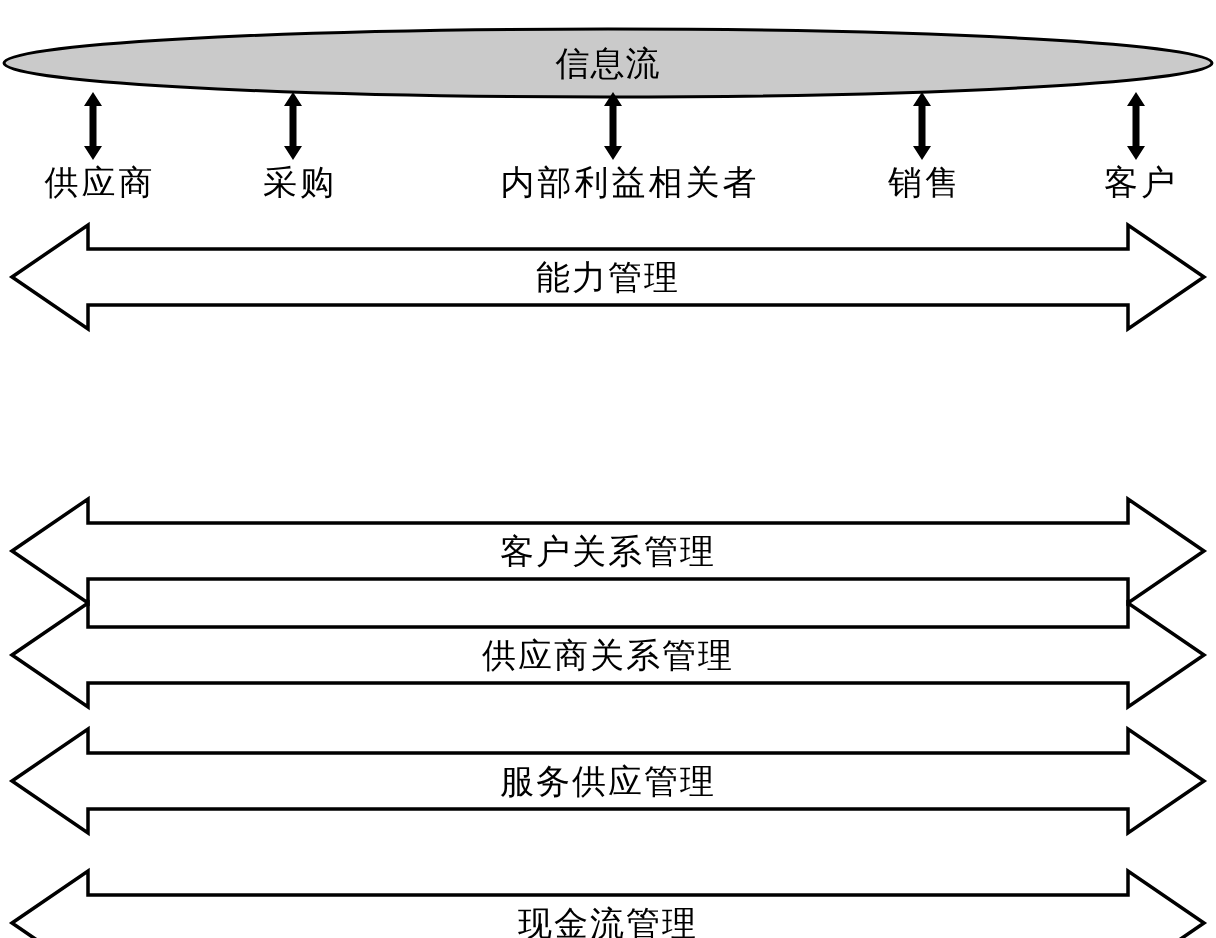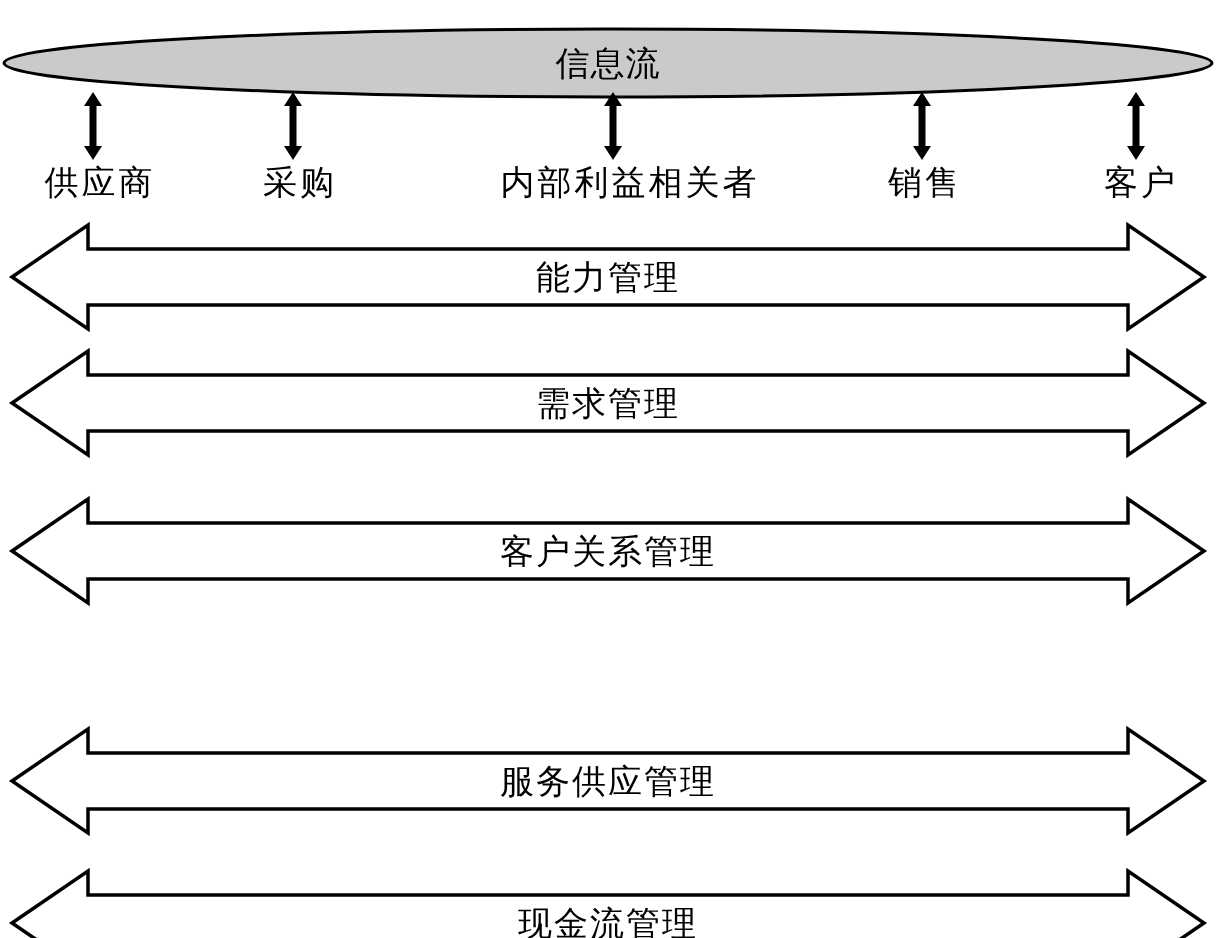--- a/index.html
+++ b/index.html
@@ -72,34 +72,34 @@
   <div class="stakeholder-label" style="left:925px">销售</div>
   <div class="stakeholder-label" style="left:1141px">客户</div>
 
   <div class="process-row" style="top:197px">
     <svg width="1216" height="112" viewBox="0 0 1216 112">
       <polygon class="harrow" points="12,56 88,4 88,28 1128,28 1128,4 1204,56 1128,108 1128,84 88,84 88,108"></polygon>
       <text class="process-text" x="608" y="68" text-anchor="middle">能力管理</text>
     </svg>
   </div>
 
-  <div class="process-row" style="top:323px">
-    <svg width="1216" height="112" viewBox="0 0 1216 112">
-      <polygon class="harrow" points="12,56 88,4 88,28 1128,28 1128,4 1204,56 1128,108 1128,84 88,84 88,108"></polygon>
-      <text class="process-text" x="608" y="68" text-anchor="middle">需求管理</text>
-    </svg>
-  </div>
 
   <div class="process-row" style="top:471px">
     <svg width="1216" height="112" viewBox="0 0 1216 112">
       <polygon class="harrow" points="12,56 88,4 88,28 1128,28 1128,4 1204,56 1128,108 1128,84 88,84 88,108"></polygon>
       <text class="process-text" x="608" y="68" text-anchor="middle">客户关系管理</text>
     </svg>
   </div>
 
+  <div class="process-row" style="top:575px">
+    <svg width="1216" height="112" viewBox="0 0 1216 112">
+      <polygon class="harrow" points="12,56 88,4 88,28 1128,28 1128,4 1204,56 1128,108 1128,84 88,84 88,108"></polygon>
+      <text class="process-text" x="608" y="68" text-anchor="middle">供应商关系管理</text>
+    </svg>
+  </div>
 
   <div class="process-row" style="top:701px">
     <svg width="1216" height="112" viewBox="0 0 1216 112">
       <polygon class="harrow" points="12,56 88,4 88,28 1128,28 1128,4 1204,56 1128,108 1128,84 88,84 88,108"></polygon>
       <text class="process-text" x="608" y="68" text-anchor="middle">服务供应管理</text>
     </svg>
   </div>
 
   <div class="process-row" style="top:843px">
     <svg width="1216" height="112" viewBox="0 0 1216 112">

